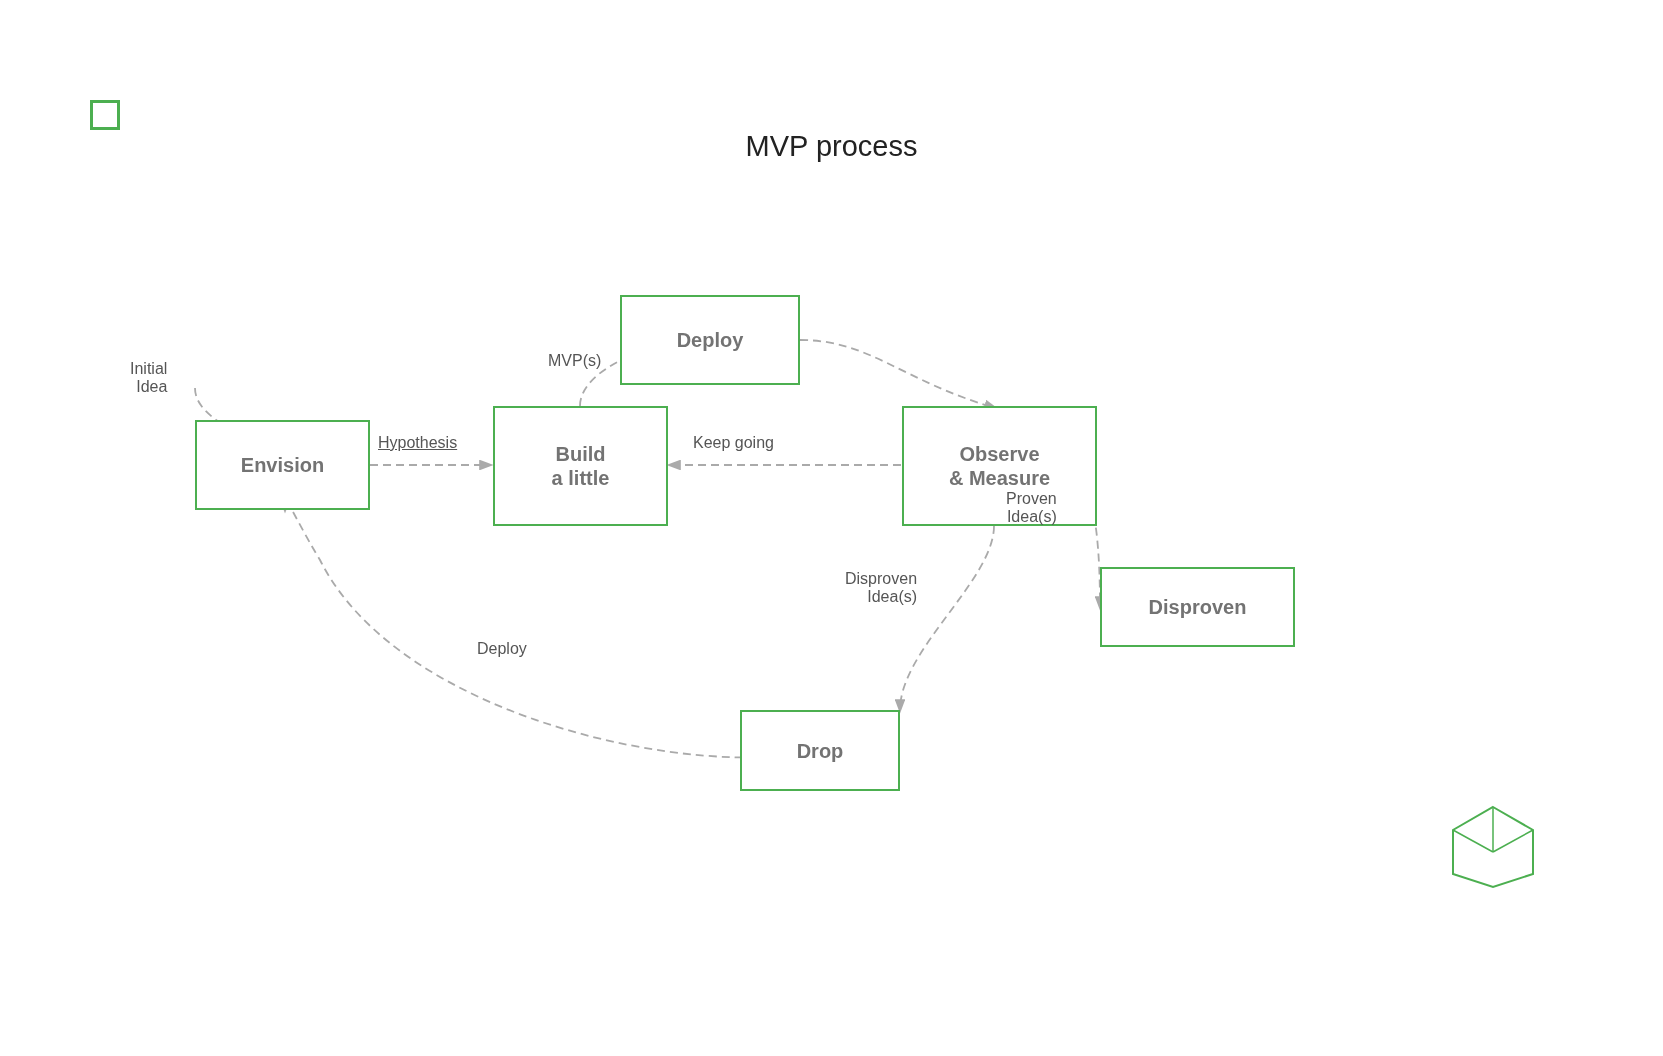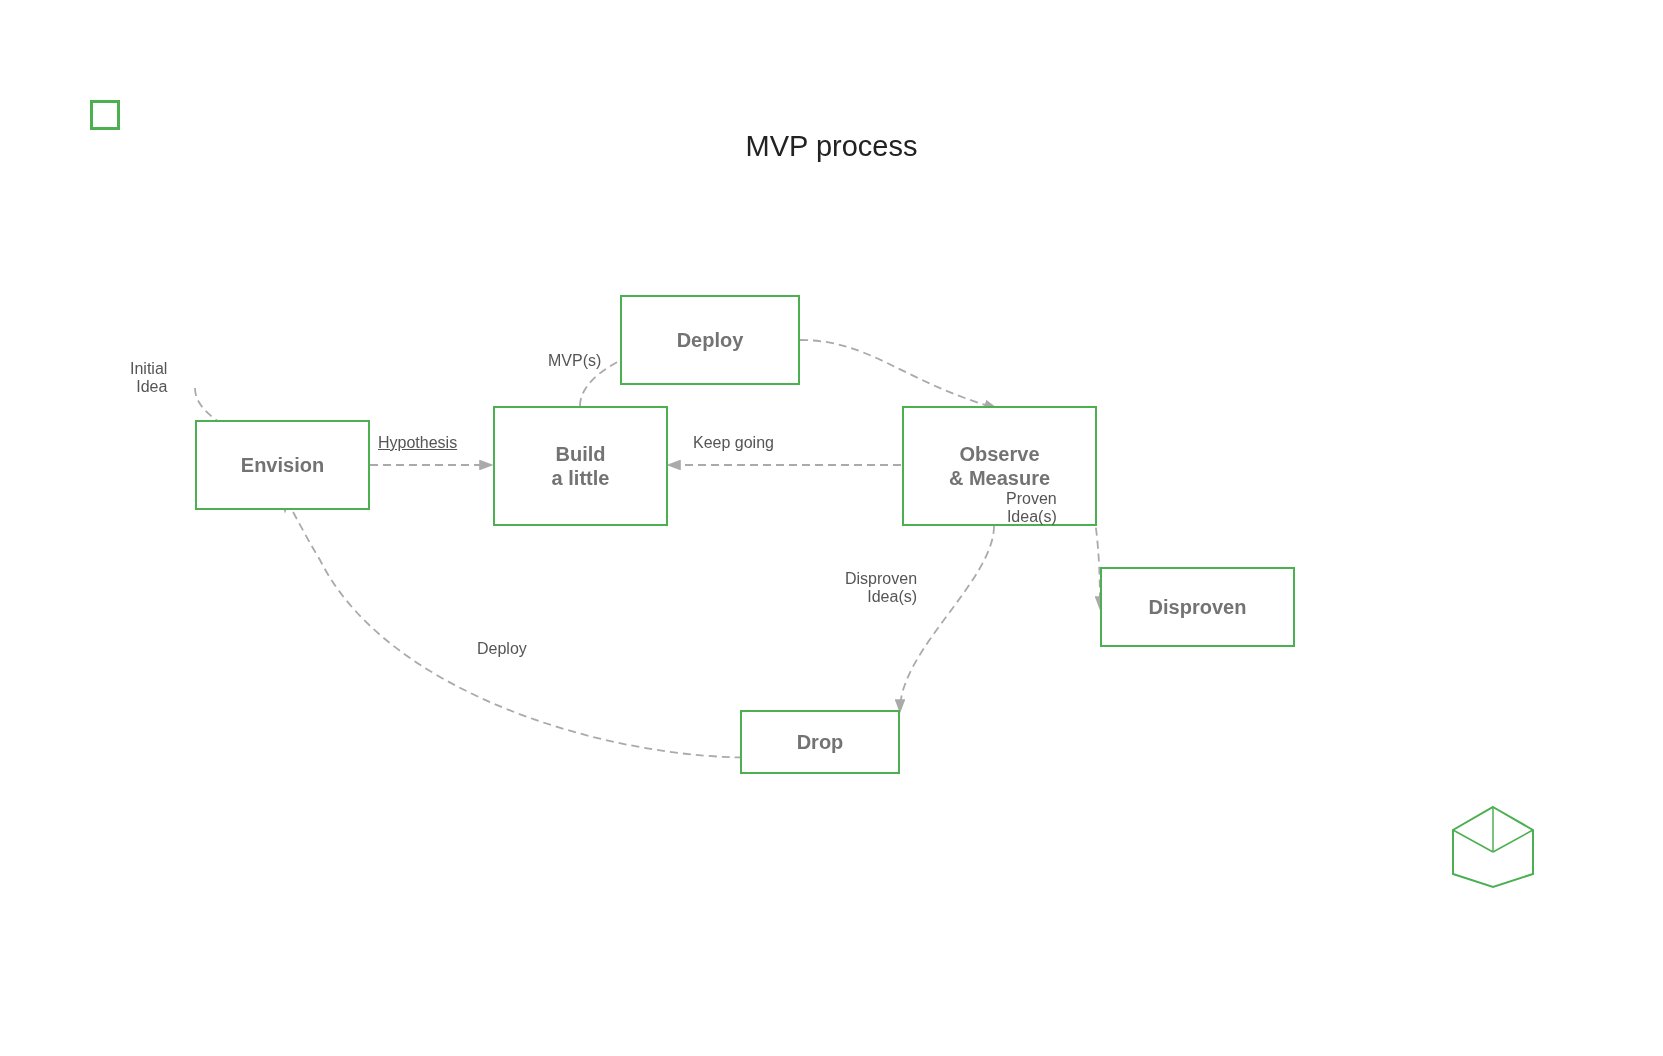--- a/index.html
+++ b/index.html
@@ -88,21 +88,21 @@
 
     #box-productize {
       width: 195px;
       height: 80px;
       top: 567px;
       left: 1100px;
     }
 
     #box-drop {
       width: 160px;
-      height: 64px;
+      height: 81px;
       top: 710px;
       left: 740px;
     }
 
     
     .arrow-label {
       position: absolute;
       font-size: 16px;
       color: #555;
       text-align: right;

